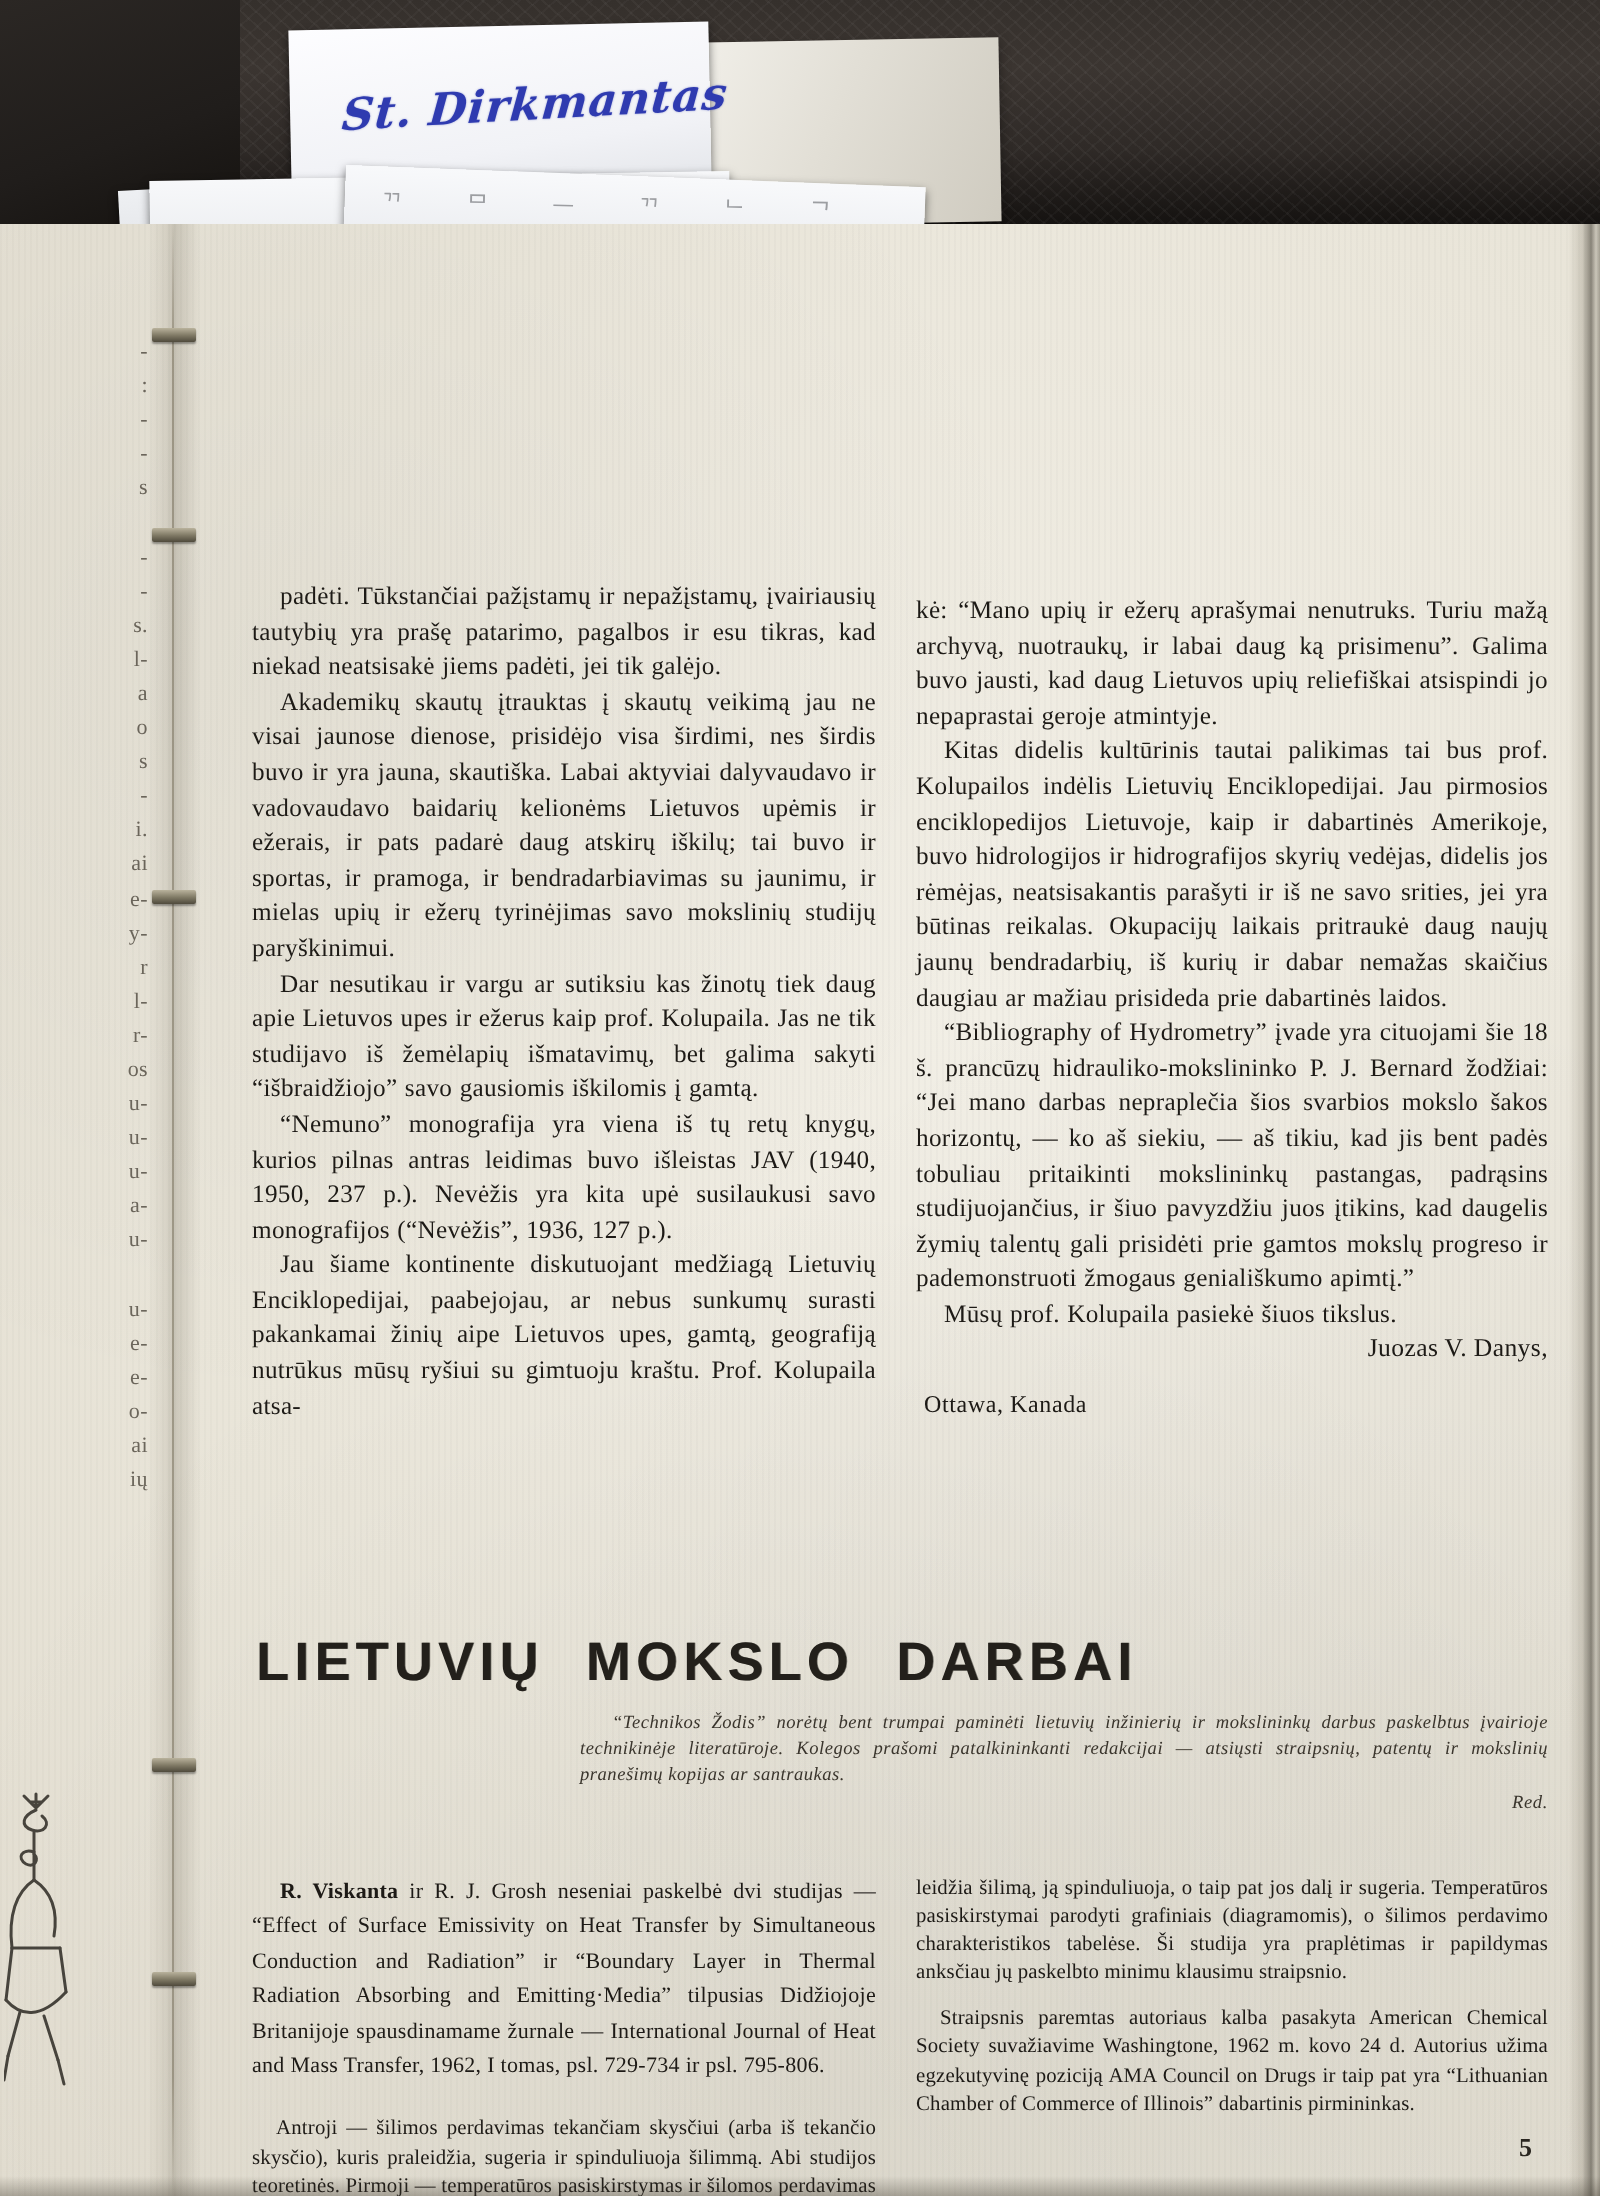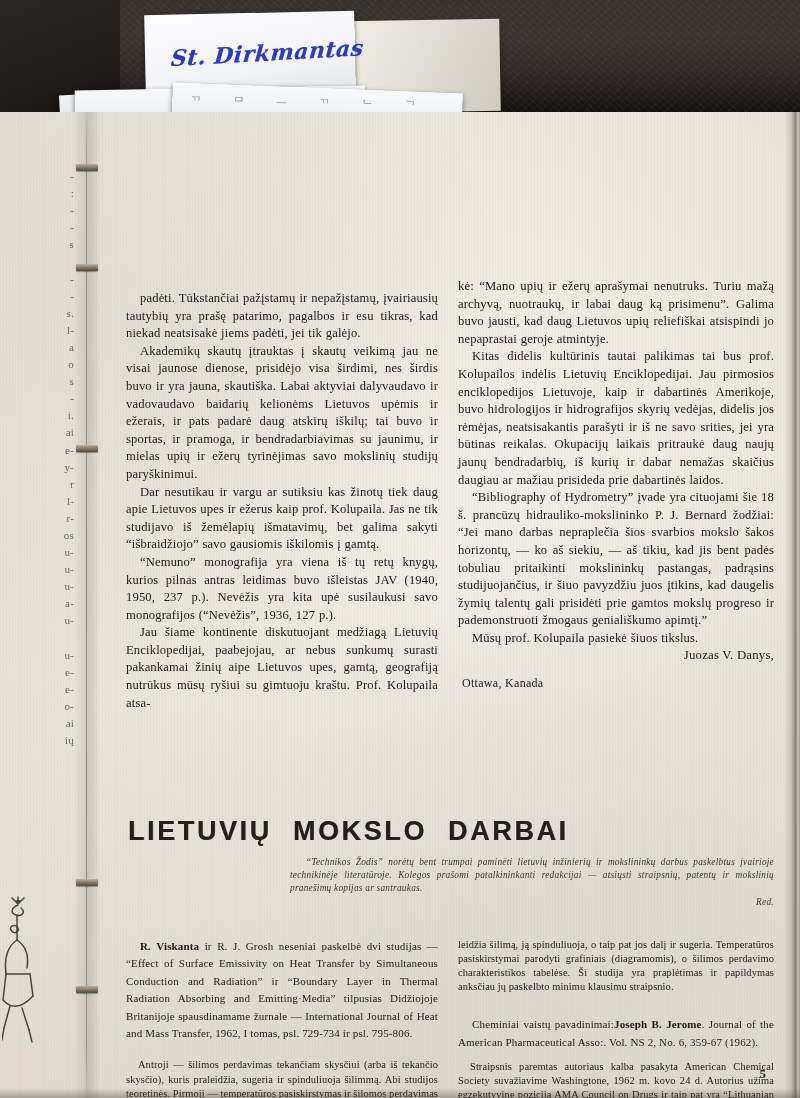--- a/index.html
+++ b/index.html
@@ -155,21 +155,21 @@
     line-height:17.6px;
     text-align:justify;
     text-indent:14px;
     margin:0 0 0 0;
     letter-spacing:.15px;
     word-spacing:.4px;
   }
   .body-p.noind{text-indent:0;}
 
   .col-l-top{left:126px;top:178px;width:312px;}
-  .col-r-top{left:458px;top:166px;width:316px;}
+  .col-r-top{left:458px;top:185px;width:316px;}
 
   .sig{
     text-align:right;font-weight:normal;font-size:12.8px;
     margin-top:1px;letter-spacing:.2px;
   }
   .sig-place{
     text-align:left;font-size:12px;margin-top:9px;letter-spacing:.3px;
     padding-left:4px;
   }
 
@@ -346,23 +346,20 @@
     <div class="col notice-l">
       <p class="notice-lead">
         <b class="nm">R. Viskanta</b><span> ir R. J. Grosh neseniai paskelbė dvi studijas — “Effect of Surface Emissivity on Heat Transfer by Simultaneous Conduction and Radiation” ir “Boundary Layer in Thermal Radiation Absorbing and Emitting·Media” tilpusias Didžiojoje Britanijoje spausdinamame žurnale — International Journal of Heat and Mass Transfer, 1962, I tomas, psl. 729-734 ir psl. 795-806.</span>
       </p>
       <p class="notice-small">Antroji — šilimos perdavimas tekančiam skysčiui (arba iš tekančio skysčio), kuris praleidžia, sugeria ir spinduliuoja šilimmą. Abi studijos teoretinės. Pirmoji — temperatūros pasiskirstymas ir šilomos perdavimas nejudančioje medžiagoje, kuri pra-</p>
     </div>
 
     <div class="col notice-r">
       <p class="notice-small tight" style="margin-top:0;text-indent:0;">leidžia šilimą, ją spinduliuoja, o taip pat jos dalį ir sugeria. Temperatūros pasiskirstymai parodyti grafiniais (diagramomis), o šilimos perdavimo charakteristikos tabelėse. Ši studija yra praplėtimas ir papildymas anksčiau jų paskelbto minimu klausimu straipsnio.</p>
 
-      <p class="notice-lead" style="margin-top:22px;">
-        <span>Cheminiai vaistų pavadinimai:</span><b class="nm">Joseph B. Jerome</b><span>. Journal of the American Pharmaceutical Asso:. Vol. NS 2, No. 6, 359-67 (1962).</span>
-      </p>
       <p class="notice-small tight">Straipsnis paremtas autoriaus kalba pasakyta American Chemical Society suvažiavime Washingtone, 1962 m. kovo 24 d. Autorius užima egzekutyvinę poziciją AMA Council on Drugs ir taip pat yra “Lithuanian Chamber of Commerce of Illinois” dabartinis pirmininkas.</p>
     </div>
 
     <div class="page-no">5</div>
 
     <div class="page-edge-right"></div>
     <div class="page-edge-bottom"></div>
   </div>
 </div>
 

